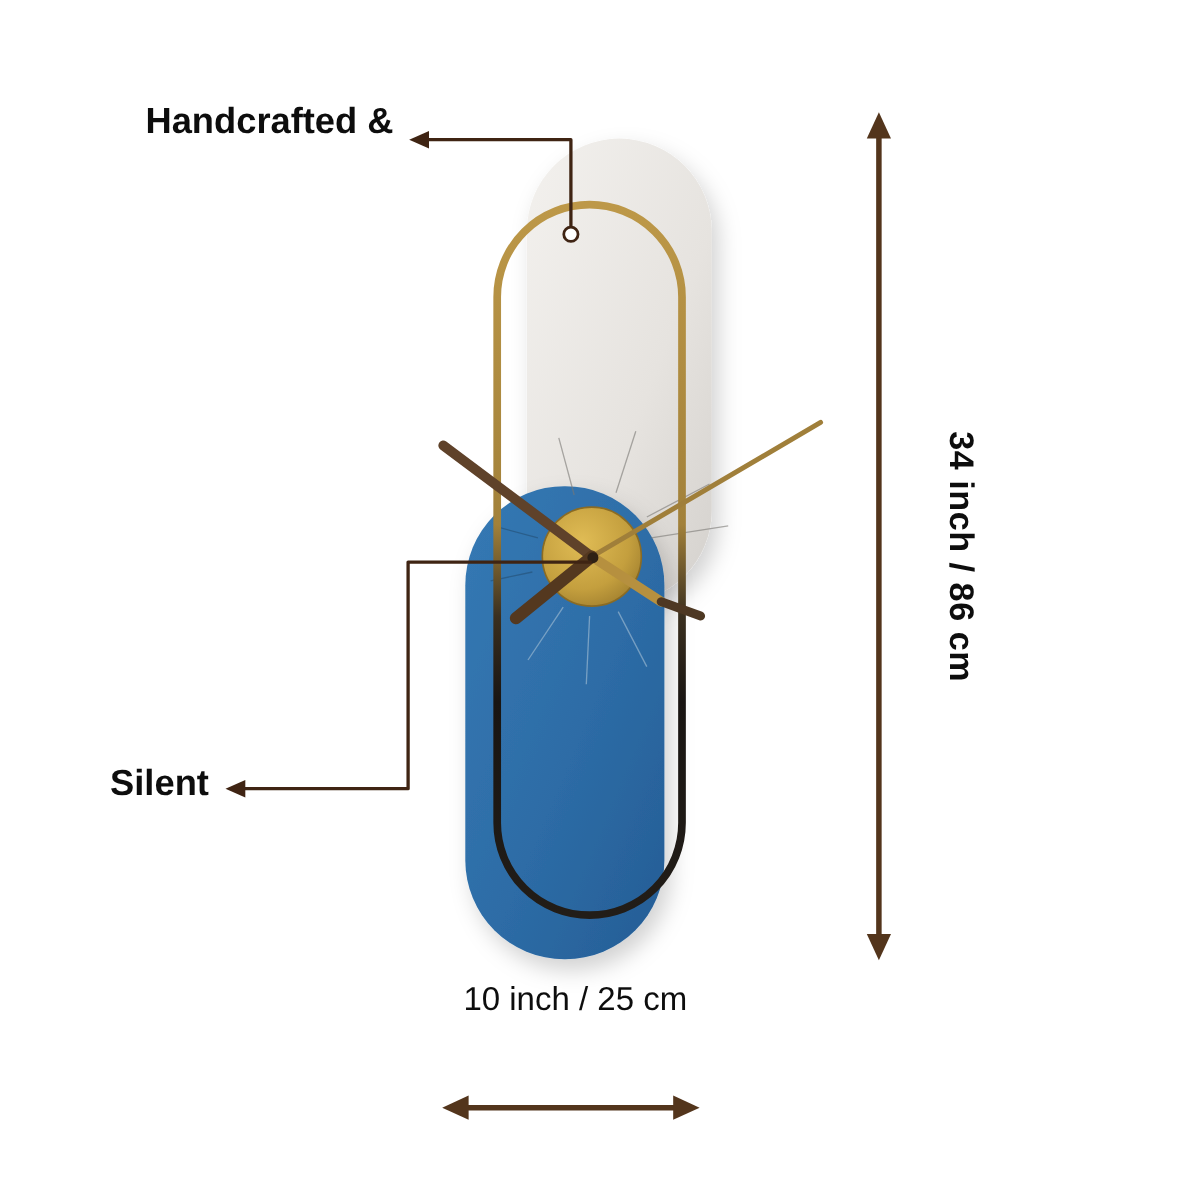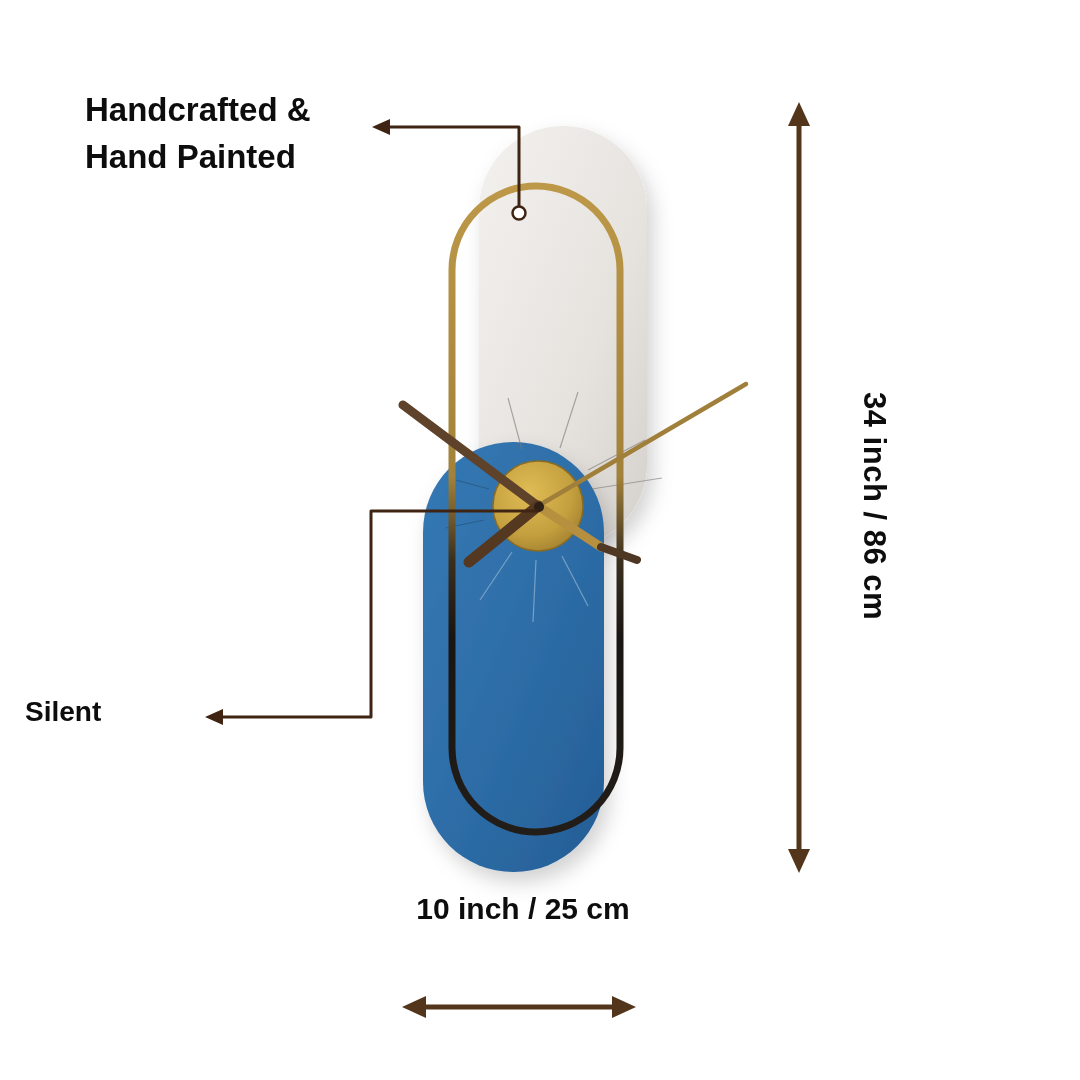--- a/index.html
+++ b/index.html
@@ -9,46 +9,47 @@
     width: 1080px;
     height: 1080px;
     background: #ffffff;
     overflow: hidden;
     font-family: "Liberation Sans", sans-serif;
     color: #0d0d0d;
   }
   svg.scene { position: absolute; left: 0; top: 0; }
   .callout {
     position: absolute;
+    text-align: center;
     font-weight: 700;
     color: #0d0d0d;
   }
   .callout-handcrafted {
     left: 85px; top: 86px; width: 320px;
     font-size: 33px; line-height: 47px;
   }
   .callout-silent {
     left: 25px; top: 688px; width: 240px;
-    font-size: 28px; line-height: 48px;
+    font-size: 33px; line-height: 48px;
   }
   .dim-height {
     position: absolute;
     left: 856px; top: 392px;
     writing-mode: vertical-rl;
     font-size: 31px;
     font-weight: 700;
     letter-spacing: 0.5px;
     color: #0d0d0d;
   }
   .dim-width {
     position: absolute;
     left: 373px; top: 886px; width: 300px;
     text-align: center;
     font-size: 30px; line-height: 45px;
-    font-weight: 700;
+    font-weight: 400;
     color: #0d0d0d;
   }
 </style>
 </head>
 <body>
 
 <div class="canvas">
 
   <svg class="scene" width="1080" height="1080" viewBox="0 0 1080 1080">
     <defs>
@@ -128,21 +129,20 @@
 
     <g fill="#53351c">
       <line x1="421" y1="1007" x2="617" y2="1007" stroke="#53351c" stroke-width="5"></line>
       <polygon points="402,1007 426,996 426,1018"></polygon>
       <polygon points="636,1007 612,996 612,1018"></polygon>
     </g>
   </svg>
 
   <div class="callout callout-handcrafted">
     <div>Handcrafted &amp;</div>
-    <div>Hand Painted</div>
   </div>
 
   <div class="callout callout-silent">
     <div>Silent</div>
   </div>
 
   <div class="dim-height">34 inch / 86 cm</div>
 
   <div class="dim-width">
     <div>10 inch / 25 cm</div>

